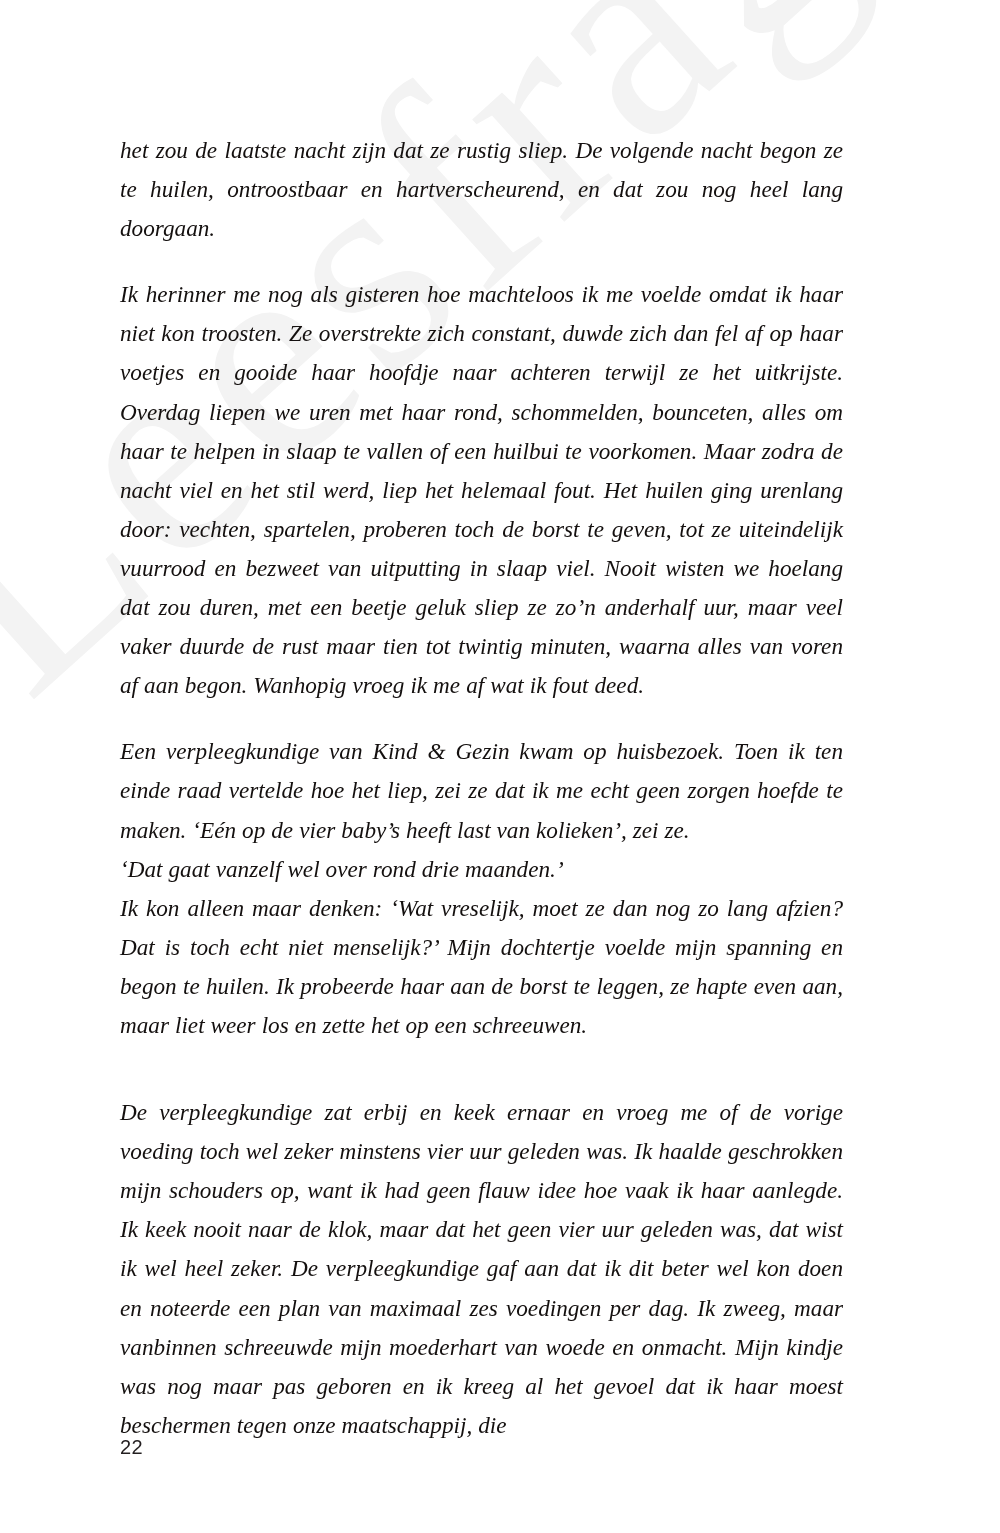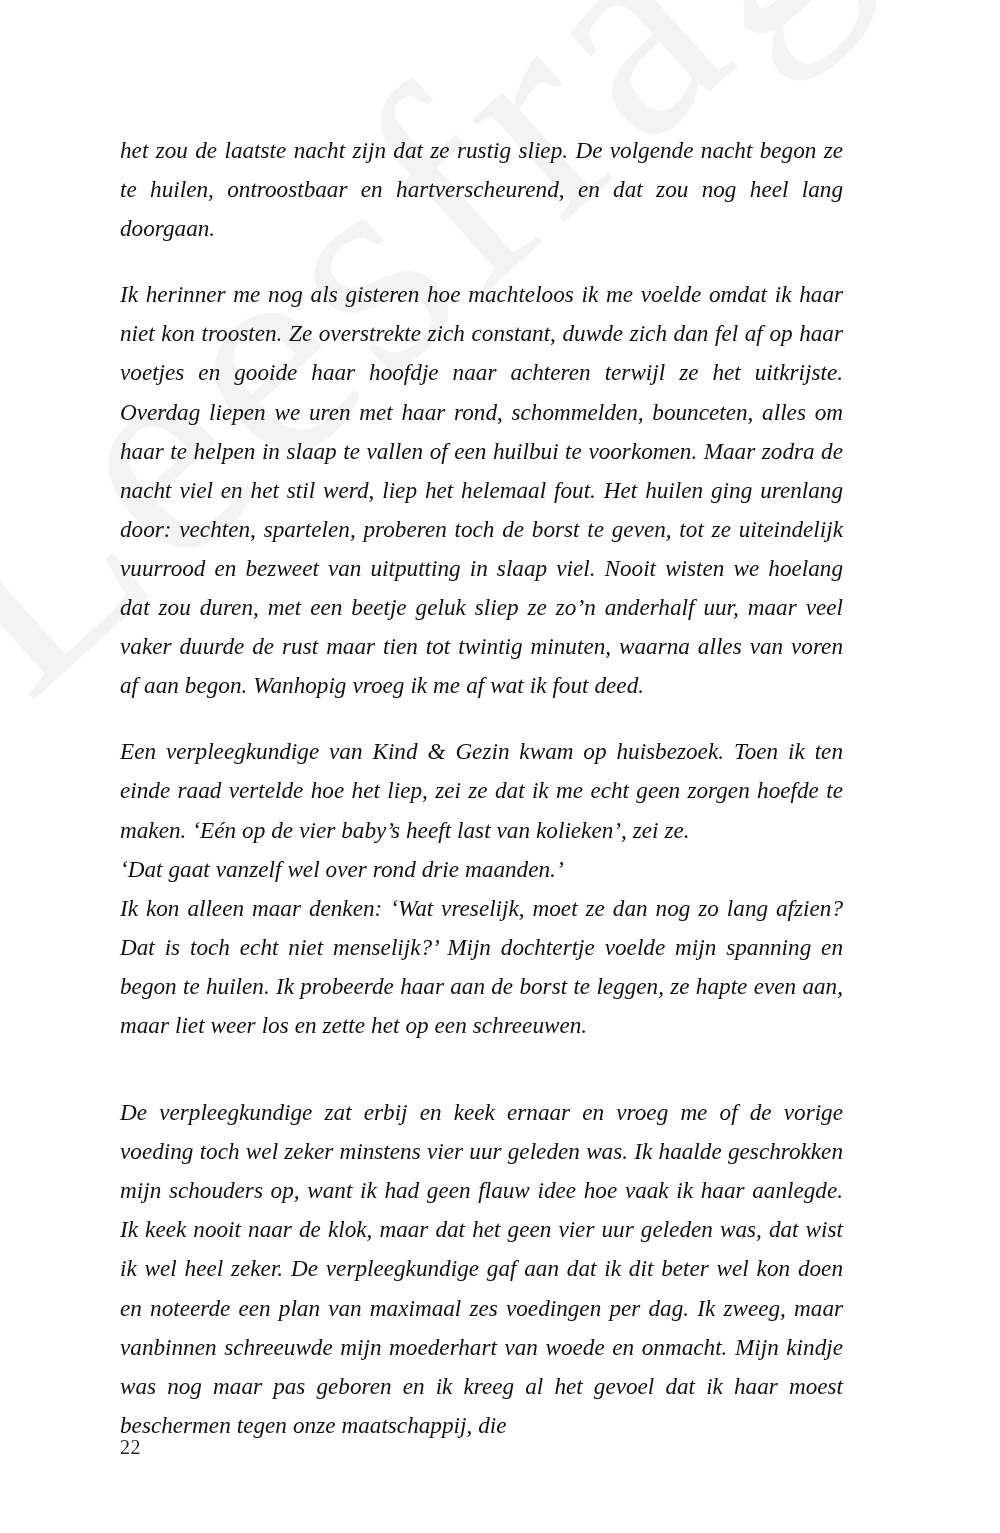--- a/index.html
+++ b/index.html
@@ -78,21 +78,21 @@
   }
   .nojust {
     text-align: left;
   }
 
   
   .folio {
     position: absolute;
     left: 120px;
     top: 1436px;
-    font-family: Liberation Serif, serif;
+    font-family: Liberation Sans, sans-serif;
     font-size: 20px;
     color: #231f20;
     letter-spacing: 0.5px;
     z-index: 2;
   }
 </style>
 </head>
 <body>
 
 <div class="page">

